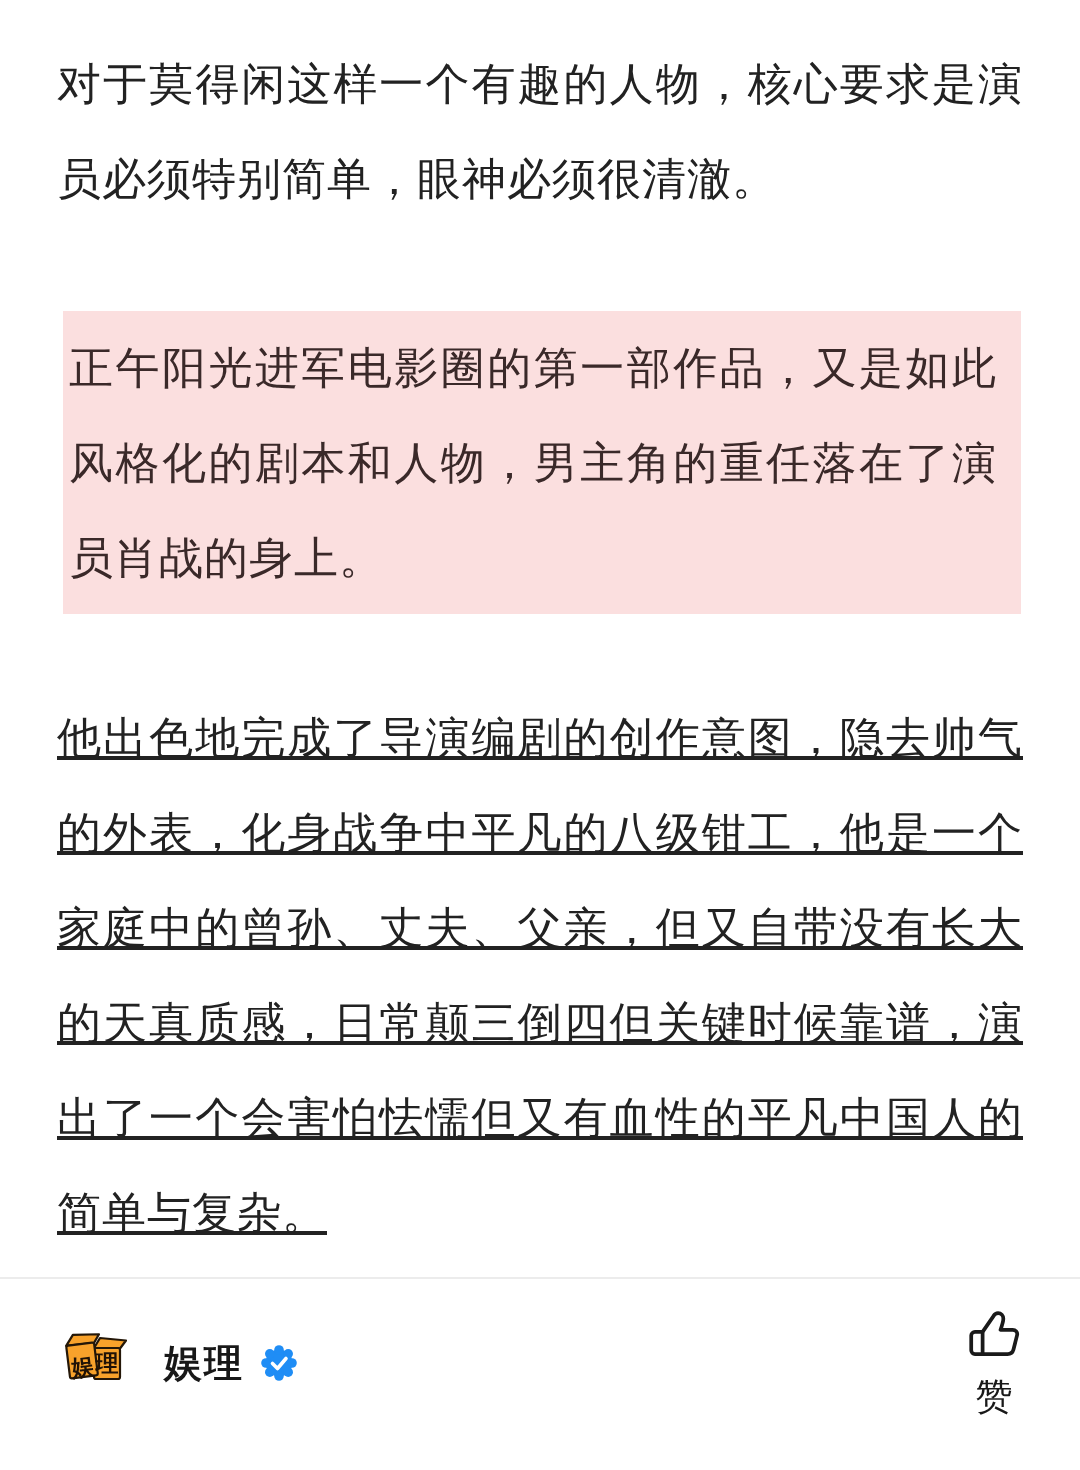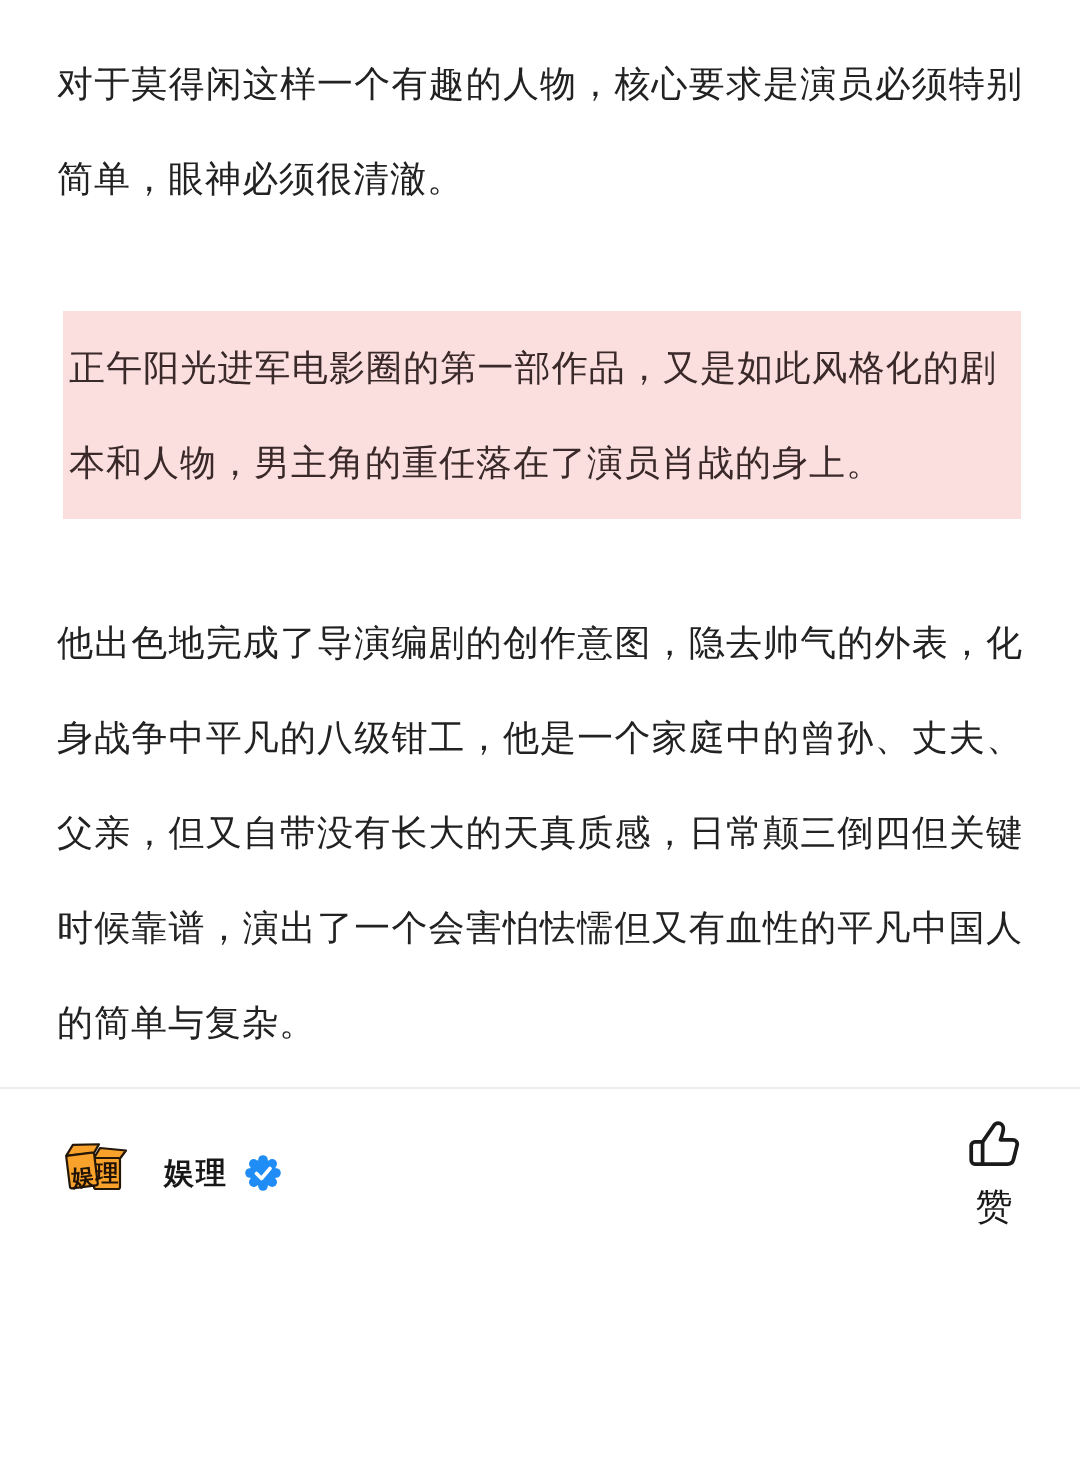--- a/index.html
+++ b/index.html
@@ -10,55 +10,55 @@
     background: #ffffff;
     font-family: "Liberation Sans", sans-serif;
     overflow: hidden;
   }
   .page { width: 1080px; height: 1470px; position: relative; }
 
   
   .article { padding: 36px 57px 0 57px; }
   .para {
     margin: 0;
-    font-size: 36px;
+    font-size: 44px;
     line-height: 95px;
     color: #222222;
     text-align: justify;
     text-justify: inter-character;
     letter-spacing: 1px;
   }
   .para-gap1 { margin-top: 0; }
   .highlight-wrap {
     background: #fbdfdf;
     margin: 85px 2px 0 6px;
     padding: 9px 24px 9px 6px;
   }
   .highlight-wrap .para { color: #3a2929; }
-  .para-gap3 { margin-top: 76px; }
+  .para-gap3 { margin-top: 76px; text-decoration: underline; }
 
   
   .footer {
     margin-top: 17px;
     border-top: 2px solid #ececec;
     padding: 28px 57px 0 62px;
     display: flex;
     justify-content: space-between;
     align-items: center;
   }
   .account {
     display: flex;
     align-items: center;
     height: 110px;
     cursor: pointer;
   }
   .avatar { width: 66px; height: 66px; display: inline-block; }
   .account-name {
     margin-left: 36px;
-    font-size: 30px;
+    font-size: 38px;
     font-weight: bold;
     color: #181818;
     letter-spacing: 2px;
   }
   .badge { width: 38px; height: 38px; margin-left: 16px; display: inline-block; }
 
   .actions { display: flex; gap: 40px; align-items: flex-start; }
   .action {
     display: flex;
     flex-direction: column;

